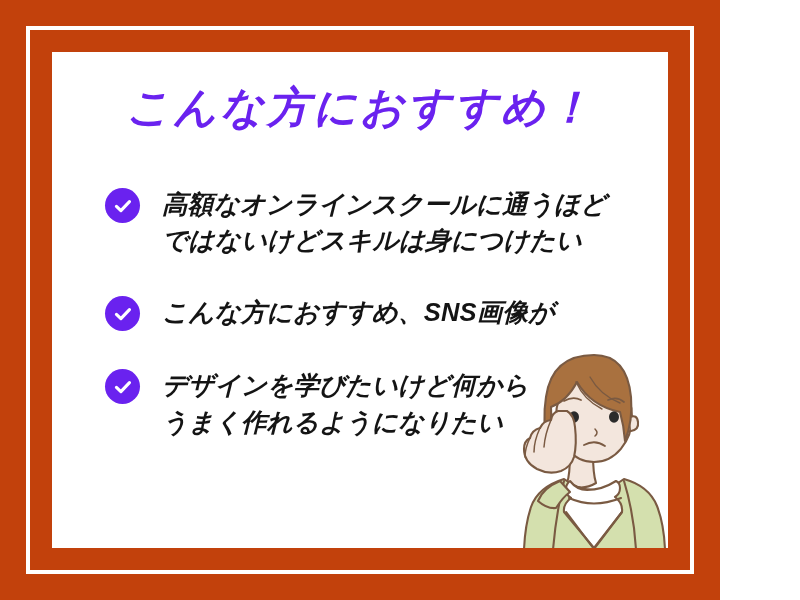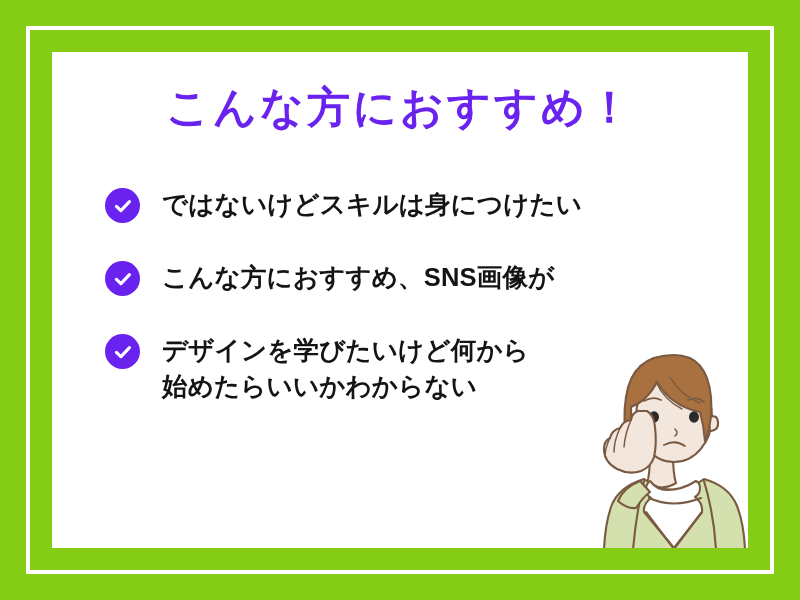--- a/index.html
+++ b/index.html
@@ -9,24 +9,25 @@
   body {
     width: 800px;
     height: 600px;
     overflow: hidden;
     font-family: "Liberation Sans", "DejaVu Sans", sans-serif;
   }
 
   
   #slide {
     position: relative;
-    width: 800px;
+    width: 720px;
     height: 600px;
-    background: #84cc16;
+    background: #c2410c;
     box-sizing: border-box;
+    font-style: italic;
   }
 
   
   #frame-hairline {
     position: absolute;
     left: 26px;
     top: 26px;
     right: 26px;
     bottom: 26px;
     border: 4px solid #ffffff;
@@ -122,20 +123,21 @@
 
     <div id="bullet-list">
 
       <div class="bullet-item">
         <span class="check-badge">
           <svg width="21" height="21" viewBox="0 0 24 24" aria-hidden="true">
             <path d="M4.5 12.4 L9.6 17.3 L19.4 7.0" fill="none" stroke="#ffffff" stroke-width="3.6" stroke-linecap="round" stroke-linejoin="round"></path>
           </svg>
         </span>
         <span class="bullet-text">
+          <span class="line">高額なオンラインスクールに通うほど</span>
           <span class="line">ではないけどスキルは身につけたい</span>
         </span>
       </div>
 
       <div class="bullet-item">
         <span class="check-badge">
           <svg width="21" height="21" viewBox="0 0 24 24" aria-hidden="true">
             <path d="M4.5 12.4 L9.6 17.3 L19.4 7.0" fill="none" stroke="#ffffff" stroke-width="3.6" stroke-linecap="round" stroke-linejoin="round"></path>
           </svg>
         </span>
@@ -145,21 +147,21 @@
       </div>
 
       <div class="bullet-item">
         <span class="check-badge">
           <svg width="21" height="21" viewBox="0 0 24 24" aria-hidden="true">
             <path d="M4.5 12.4 L9.6 17.3 L19.4 7.0" fill="none" stroke="#ffffff" stroke-width="3.6" stroke-linecap="round" stroke-linejoin="round"></path>
           </svg>
         </span>
         <span class="bullet-text">
           <span class="line">デザインを学びたいけど何から</span>
-          <span class="line">始めたらいいかわからない</span>
+          <span class="line">うまく作れるようになりたい</span>
         </span>
       </div>
 
     </div>
 
     <svg id="illustration" viewBox="0 0 180 215" xmlns="http://www.w3.org/2000/svg">
       <g stroke="#7a5a42" stroke-width="2.1" stroke-linecap="round" stroke-linejoin="round">
 
         <path d="M72 118 q0 22 -3 30 q14 9 29 0 q-3 -9 -3 -30 z" fill="#f3e6dd"></path>
 

